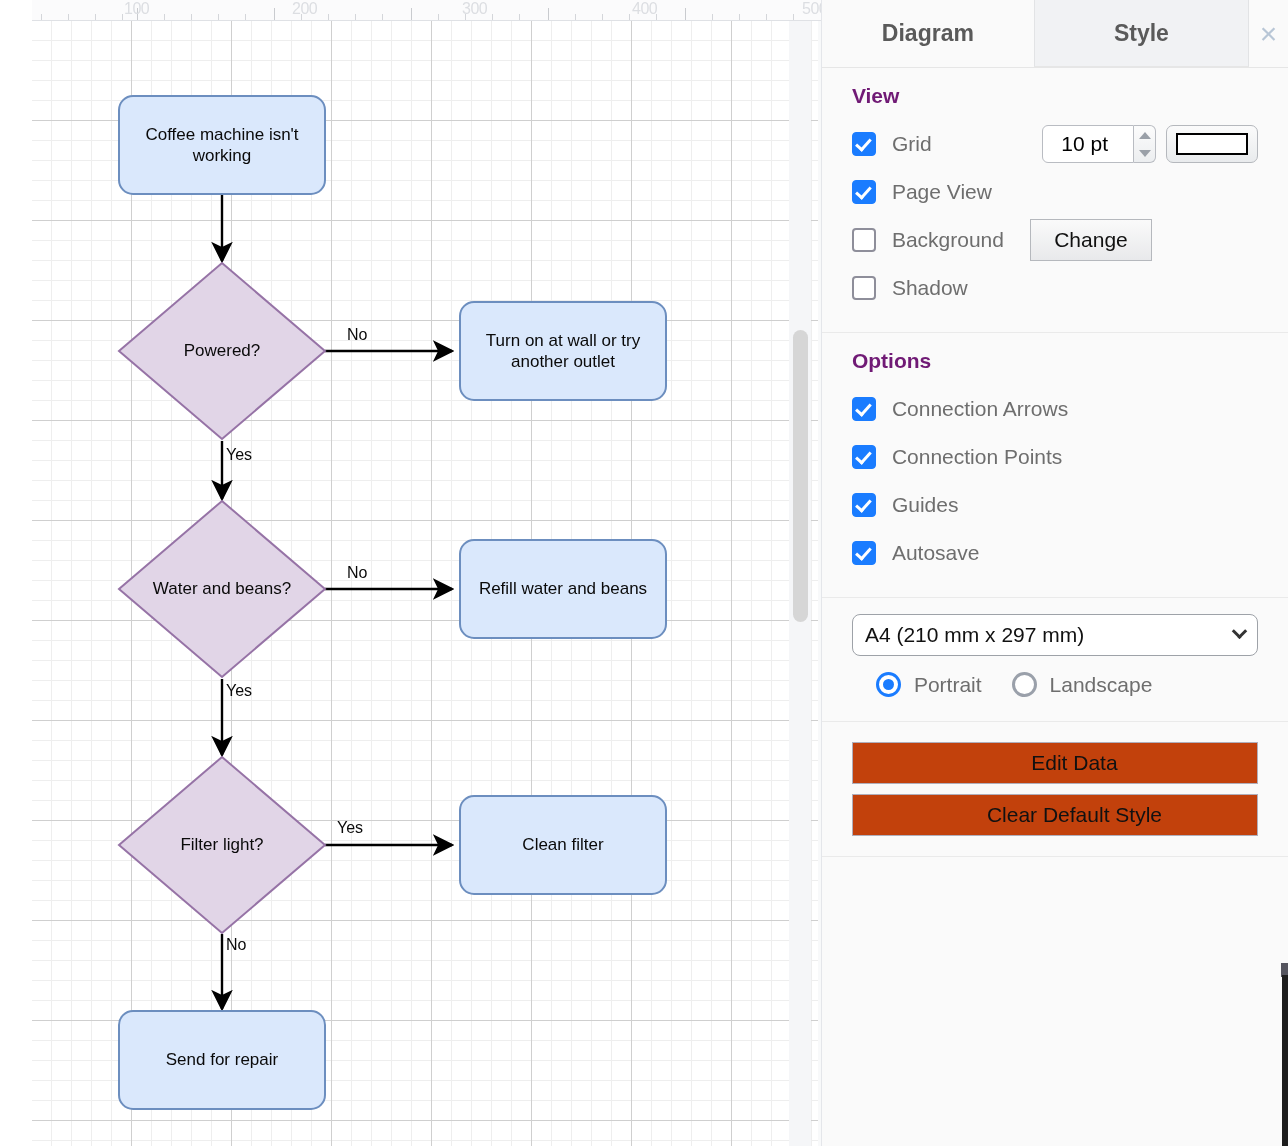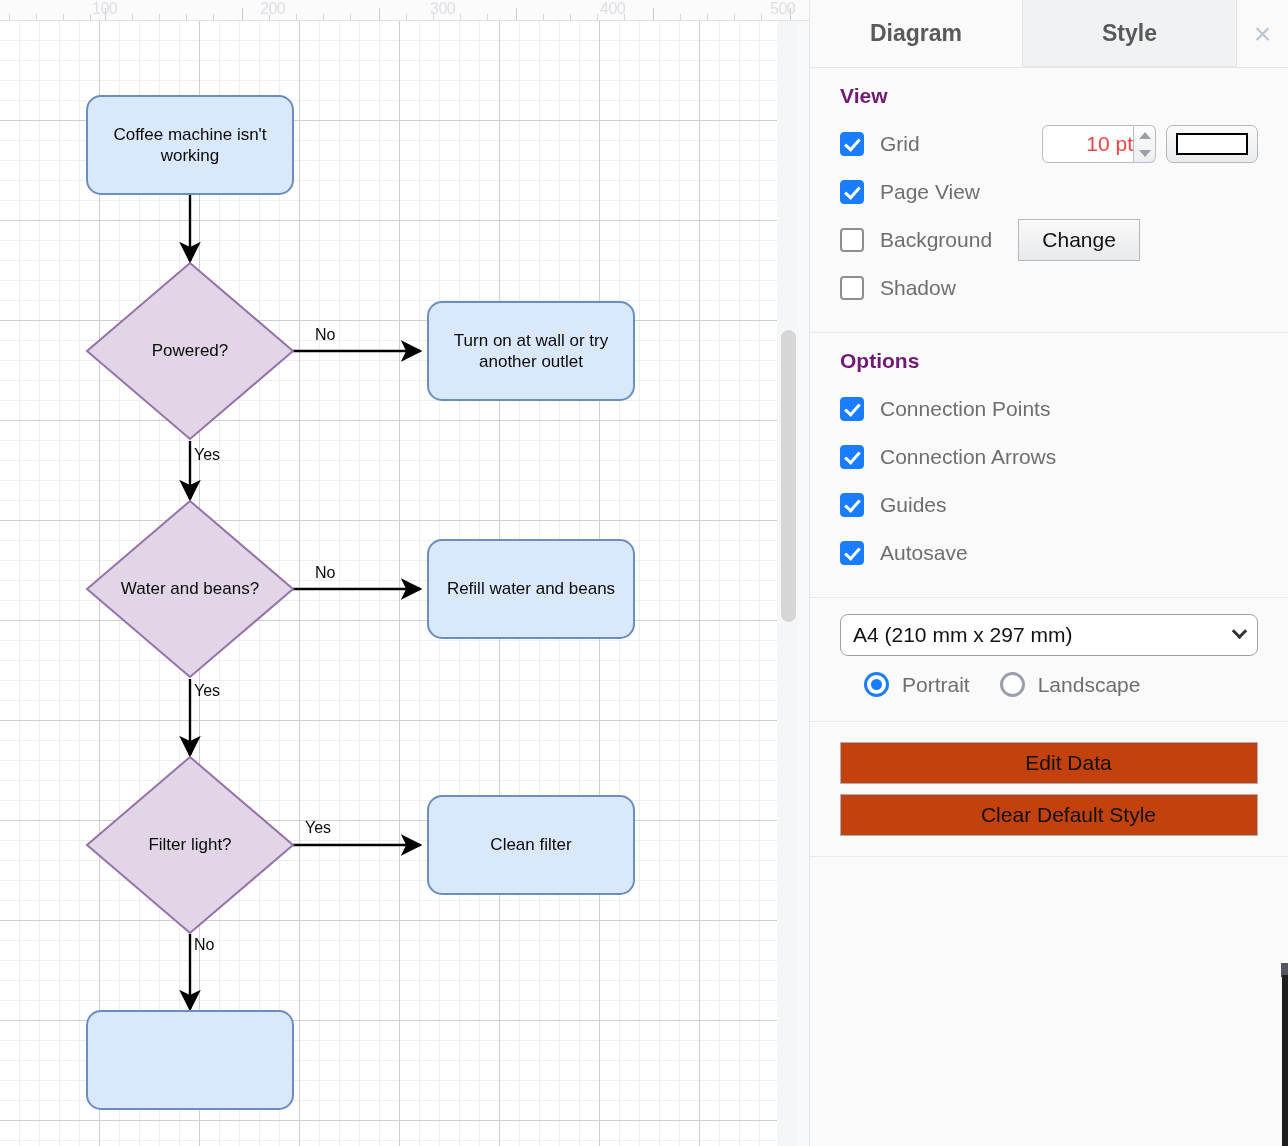--- a/index.html
+++ b/index.html
@@ -11,20 +11,21 @@
   }
   #app { position: relative; width: 1288px; height: 1146px; display: flex; }
 
   
   .canvas-wrap {
     position: relative;
     width: 810px; height: 1146px;
     background: #f8f9fa;
     overflow: hidden;
     border-right: 1px solid #e4e6ea;
+    margin-left: 32px;
   }
   
   .ruler {
     position: absolute; left: 0; top: 0;
     width: 810px; height: 21px;
     background: #fbfbfc;
     border-bottom: 1px solid #dfe1e5;
     z-index: 6;
   }
   .ruler .tick {
@@ -158,22 +159,22 @@
     font-family: "Liberation Sans", sans-serif;
   }
 
   .grid-size-ctl { margin-left: auto; display: flex; align-items: center; }
   .num-input {
     width: 92px; height: 38px;
     background: #fff;
     border: 1px solid #b9bcc2;
     border-radius: 6px 0 0 6px;
     display: flex; align-items: center; justify-content: flex-end;
-    padding-right: 0;
-    font-size: 21px; color: #ef4444;
+    padding-right: 25px;
+    font-size: 21px; color: #000000;
     font-family: "Liberation Sans", sans-serif;
   }
   .spinner {
     width: 22px; height: 38px;
     border: 1px solid #b9bcc2; border-left: none;
     border-radius: 0 6px 6px 0;
     background: linear-gradient(#fcfcfc,#eceef0);
     display: flex; flex-direction: column;
     align-items: center; justify-content: space-around;
     cursor: pointer;
@@ -354,20 +355,21 @@
         </g>
       </svg>
 
       <div class="node-label" style="left:79px;  top:75px;  width:190px; height:98px;">Coffee machine isn't working</div>
       <div class="node-label" style="left:84px;  top:306px; width:180px; height:48px;">Powered?</div>
       <div class="node-label" style="left:420px; top:281px; width:190px; height:98px;">Turn on at wall or try another outlet</div>
       <div class="node-label" style="left:80px;  top:544px; width:188px; height:48px;">Water and beans?</div>
       <div class="node-label" style="left:428px; top:519px; width:174px; height:98px;">Refill water and beans</div>
       <div class="node-label" style="left:84px;  top:800px; width:180px; height:48px;">Filter light?</div>
       <div class="node-label" style="left:420px; top:775px; width:190px; height:98px;">Clean filter</div>
+      <div class="node-label" style="left:79px;  top:990px; width:190px; height:98px;">Send for repair</div>
 
       <div class="edge-label" style="left:299px; top:305px;">No</div>
       <div class="edge-label" style="left:178px; top:425px;">Yes</div>
       <div class="edge-label" style="left:299px; top:543px;">No</div>
       <div class="edge-label" style="left:178px; top:661px;">Yes</div>
       <div class="edge-label" style="left:289px; top:798px;">Yes</div>
       <div class="edge-label" style="left:178px; top:915px;">No</div>
     </div>
 
     <div class="canvas-scroll-track"></div>
@@ -415,25 +417,25 @@
         <span class="cb off"></span>
         <span class="cb-label">Shadow</span>
       </div>
     </div>
 
     <div class="section">
       <div class="section-title">Options</div>
 
       <div class="row">
         <span class="cb on"></span>
+        <span class="cb-label">Connection Arrows</span>
+      </div>
+      <div class="row">
+        <span class="cb on"></span>
         <span class="cb-label">Connection Points</span>
-      </div>
-      <div class="row">
-        <span class="cb on"></span>
-        <span class="cb-label">Connection Arrows</span>
       </div>
       <div class="row">
         <span class="cb on"></span>
         <span class="cb-label">Guides</span>
       </div>
       <div class="row">
         <span class="cb on"></span>
         <span class="cb-label">Autosave</span>
       </div>
     </div>

